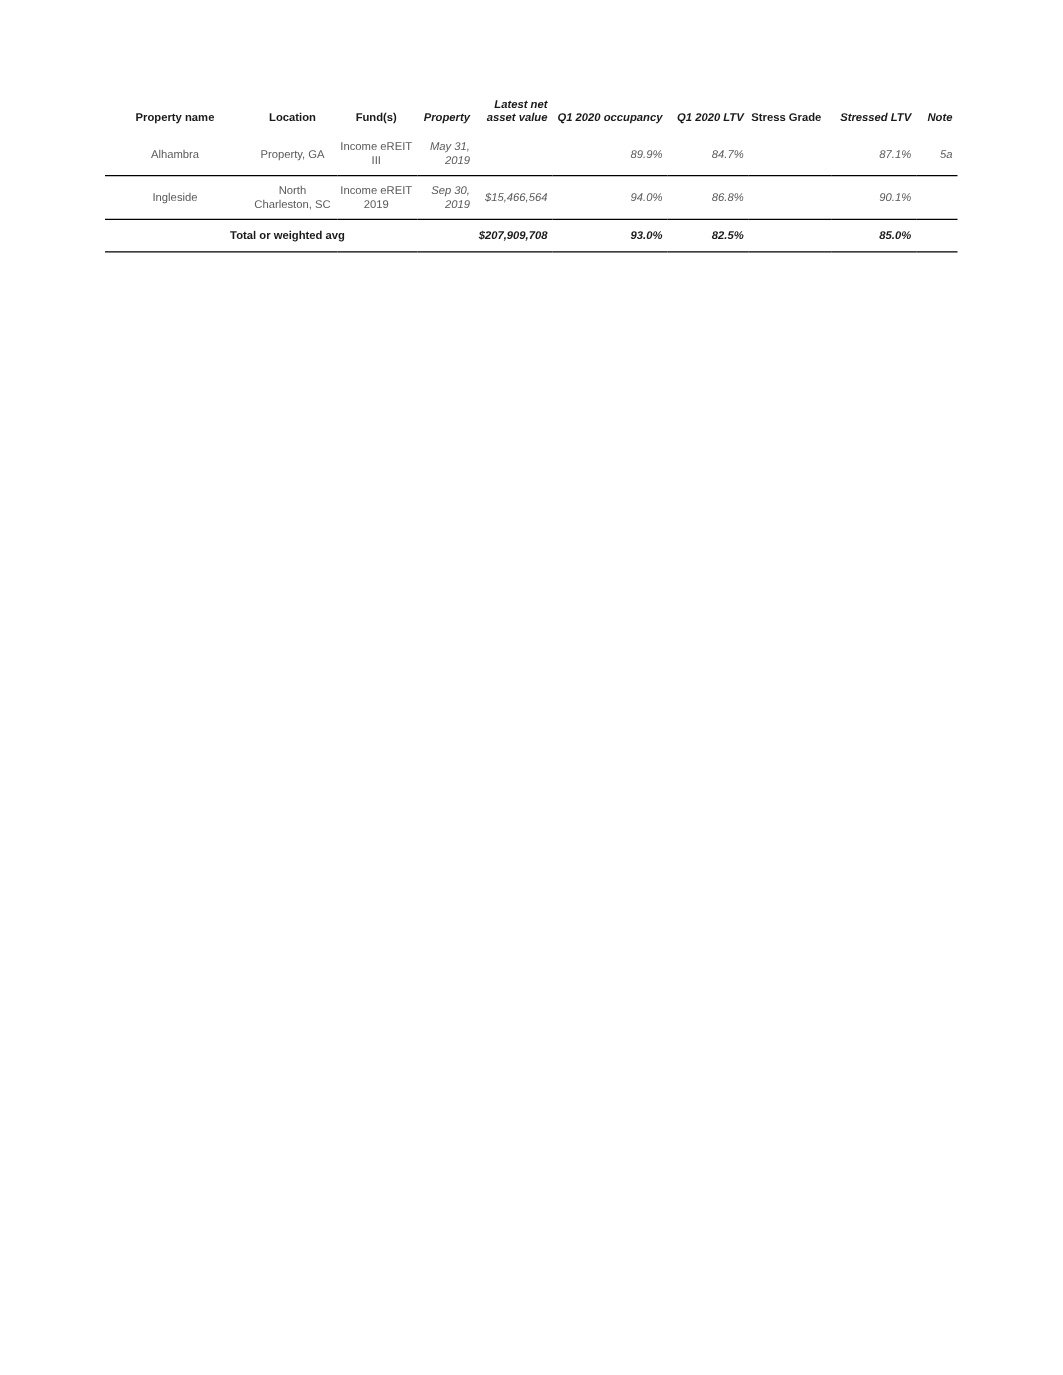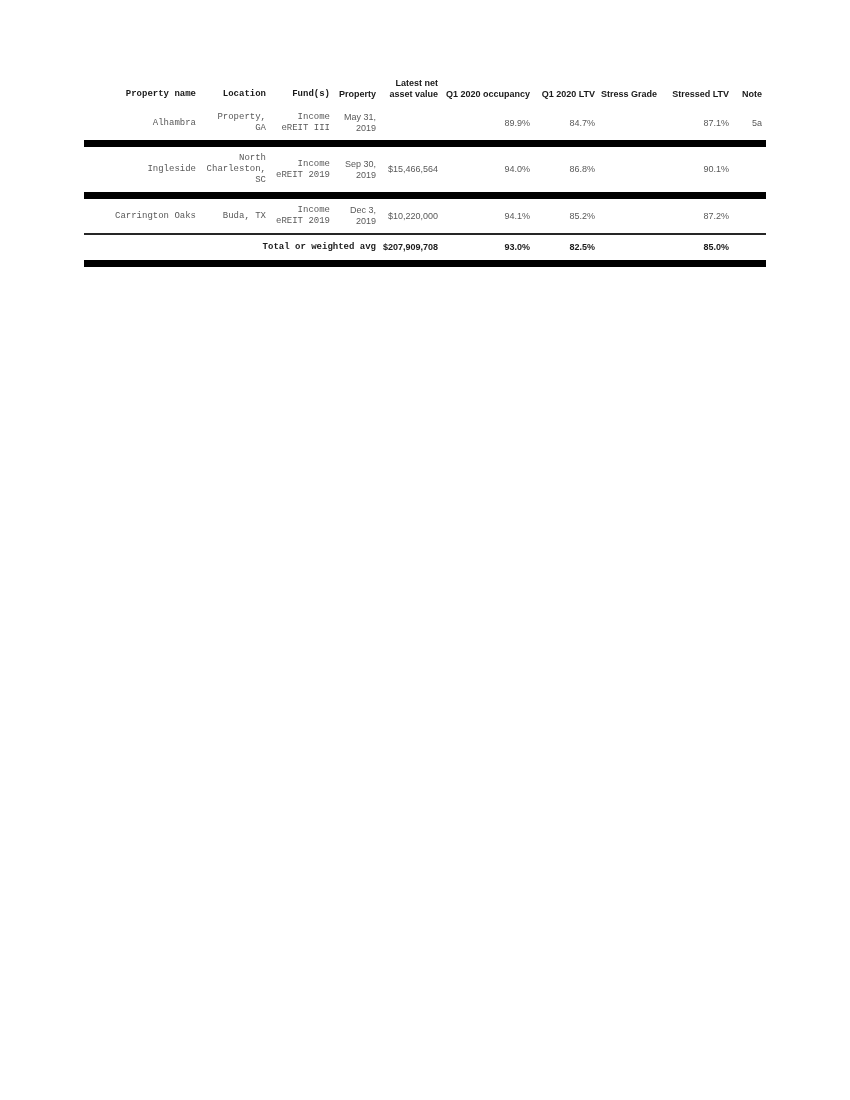--- a/index.html
+++ b/index.html
@@ -31,26 +31,26 @@
     color: #1a1a1a;
     vertical-align: bottom;
     padding: 2px 4px 6px 2px;
     white-space: nowrap;
   }
   .report-table th.wrap { white-space: normal; }
   .report-table td {
     vertical-align: middle;
     padding: 6px 4px 6px 2px;
   }
-  .report-table .al { text-align: right; font-family: Liberation Mono, monospace; }
-  .report-table .ar { text-align: right; }
+  .report-table .al { text-align: center; }
+  .report-table .ar { text-align: right; font-style: italic; }
   .report-table .ac { text-align: left; }
   .report-table th:first-child,
   .report-table td:first-child { padding-left: 0; }
-  .report-table tbody tr { border-bottom: 7px solid #000000; }
+  .report-table tbody tr { border-bottom: 1px solid #000000; }
   .report-table tbody tr.last-body-row { border-bottom: 2px solid #262626; }
   .report-table tr.total-row td {
     font-weight: bold;
     color: #1a1a1a;
     padding-top: 7px;
     padding-bottom: 7px;
   }
   .footnote {
     position: absolute;
     left: 88px;
@@ -111,32 +111,20 @@
         <td class="al">North Charleston, SC</td>
         <td class="al">Income eREIT 2019</td>
         <td class="ar">Sep 30, 2019</td>
         <td class="ar">$15,466,564</td>
         <td class="ar">94.0%</td>
         <td class="ar">86.8%</td>
         <td class="ac"></td>
         <td class="ar">90.1%</td>
         <td class="ar"></td>
       </tr>
-      <tr class="last-body-row">
-        <td class="al">Carrington Oaks</td>
-        <td class="al">Buda, TX</td>
-        <td class="al">Income eREIT 2019</td>
-        <td class="ar">Dec 3, 2019</td>
-        <td class="ar">$10,220,000</td>
-        <td class="ar">94.1%</td>
-        <td class="ar">85.2%</td>
-        <td class="ac"></td>
-        <td class="ar">87.2%</td>
-        <td class="ar"></td>
-      </tr>
       <tr class="total-row">
         <td class="al" colspan="4">Total or weighted avg</td>
         <td class="ar">$207,909,708</td>
         <td class="ar">93.0%</td>
         <td class="ar">82.5%</td>
         <td class="ac"></td>
         <td class="ar">85.0%</td>
         <td class="ar"></td>
       </tr>
     </tbody>

